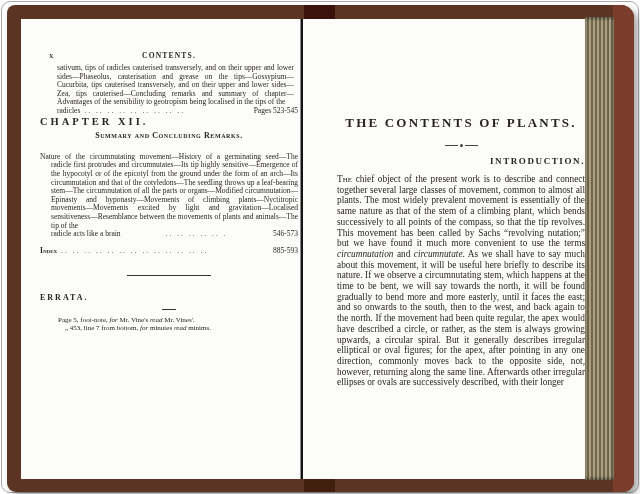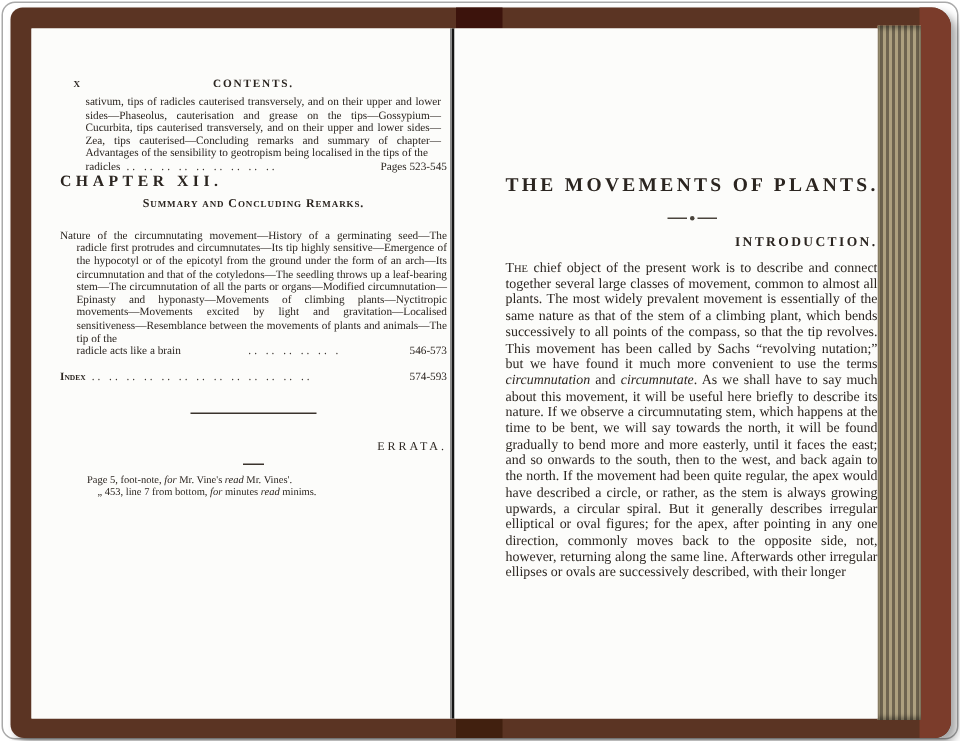--- a/index.html
+++ b/index.html
@@ -32,21 +32,21 @@
   .ref-line .dots{flex:1;margin:0 4px;overflow:hidden;white-space:nowrap;color:#3a342e;letter-spacing:2px;}
   .toc-cont-ref{margin-left:17px;}
   .chap-head{margin:2px 0 0;text-align:left;font-size:10.5px;font-weight:700;letter-spacing:3px;}
   .chap-sub{margin:6px 0 0;text-align:center;font-variant:small-caps;font-size:8px;letter-spacing:.6px;font-weight:700;}
   .summary{margin:12px 0 0;padding-left:11px;text-indent:-11px;text-align:justify;}
   .summary-ref{margin-left:11px;gap:41px;}
   .index-line{margin-top:8px;}
   .sc{font-variant:small-caps;}
   .it{font-style:italic;}
   .rule{width:84px;height:1px;background:#3a332c;margin:20px auto 0 auto;}
-  .errata-head{margin:18px 0 0;text-align:right;font-size:8px;font-weight:400;letter-spacing:2px;}
+  .errata-head{margin:18px 0 0;text-align:left;font-size:8px;font-weight:700;letter-spacing:2px;}
   .errata-dash{width:14px;height:1px;background:#3a332c;margin:6px auto 0 auto;}
   .errata-line{margin:6px 0 0 18px;font-size:7px;line-height:8.6px;}
   .errata-line.second{margin-top:0;margin-left:25px;}
 
   
   .intro-col{margin-left:34px;width:248px;}
   .book-title{margin:96px 0 0;text-align:center;font-size:13px;font-weight:700;letter-spacing:2.2px;white-space:nowrap;}
   .ornament{margin-top:13px;display:flex;justify-content:center;align-items:center;height:3px;}
   .orn-line{width:13px;height:1px;background:#4a443c;}
   .orn-dot{width:3px;height:3px;background:#4a443c;border-radius:50%;margin:0 2px;}
@@ -85,37 +85,37 @@
           <p class="summary">Nature of the circumnutating movement—History of a germinating seed—The radicle first protrudes and circumnutates—Its tip highly sensitive—Emergence of the hypocotyl or of the epicotyl from the ground under the form of an arch—Its circumnutation and that of the cotyledons—The seedling throws up a leaf-bearing stem—The circumnutation of all the parts or organs—Modified circumnutation—Epinasty and hyponasty—Movements of climbing plants—Nyctitropic movements—Movements excited by light and gravitation—Localised sensitiveness—Resemblance between the movements of plants and animals—The tip of the</p>
           <div class="ref-line summary-ref">
             <span>radicle acts like a brain</span>
             <span class="dots">.. .. .. .. .. ..</span>
             <span>546-573</span>
           </div>
 
           <div class="ref-line index-line">
             <span class="sc" style="font-weight:700">Index</span>
             <span class="dots">.. .. .. .. .. .. .. .. .. .. .. .. ..</span>
-            <span>574-593</span>
+            <span>885-593</span>
           </div>
 
           <div class="rule"></div>
 
           <h4 class="errata-head">ERRATA.</h4>
           <div class="errata-dash"></div>
           <p class="errata-line"><span>Page 5, foot-note, </span><span class="it">for</span><span> Mr. Vine's </span><span class="it">read</span><span> Mr. Vines'.</span></p>
           <p class="errata-line second"><span>„ 453, line 7 from bottom, </span><span class="it">for</span><span> minutes </span><span class="it">read</span><span> minims.</span></p>
         </div>
       </div>
 
       <div class="gutter"></div>
 
       <div class="page right">
         <div class="intro-col">
-          <h1 class="book-title">THE MOVEMENTS OF PLANTS.</h1>
+          <h1 class="book-title">THE CONTENTS OF PLANTS.</h1>
           <div class="ornament">
             <span class="orn-line"></span>
             <span class="orn-dot"></span>
             <span class="orn-line"></span>
           </div>
           <h2 class="intro-head">INTRODUCTION.</h2>
           <p class="intro-body"><span class="sc">The</span><span> chief object of the present work is to describe and connect together several large classes of movement, common to almost all plants.  The most widely prevalent movement is essentially of the same nature as that of the stem of a climbing plant, which bends successively to all points of the compass, so that the tip revolves.  This movement has been called by Sachs “revolving nutation;” but we have found it much more convenient to use the terms </span><span class="it">circumnutation</span><span> and </span><span class="it">circumnutate</span><span>.  As we shall have to say much about this movement, it will be useful here briefly to describe its nature.  If we observe a circumnutating stem, which happens at the time to be bent, we will say towards the north, it will be found gradually to bend more and more easterly, until it faces the east; and so onwards to the south, then to the west, and back again to the north.  If the movement had been quite regular, the apex would have described a circle, or rather, as the stem is always growing upwards, a circular spiral.  But it generally describes irregular elliptical or oval figures; for the apex, after pointing in any one direction, commonly moves back to the opposite side, not, however, returning along the same line.  Afterwards other irregular ellipses or ovals are successively described, with their longer</span></p>
         </div>
       </div>
 

